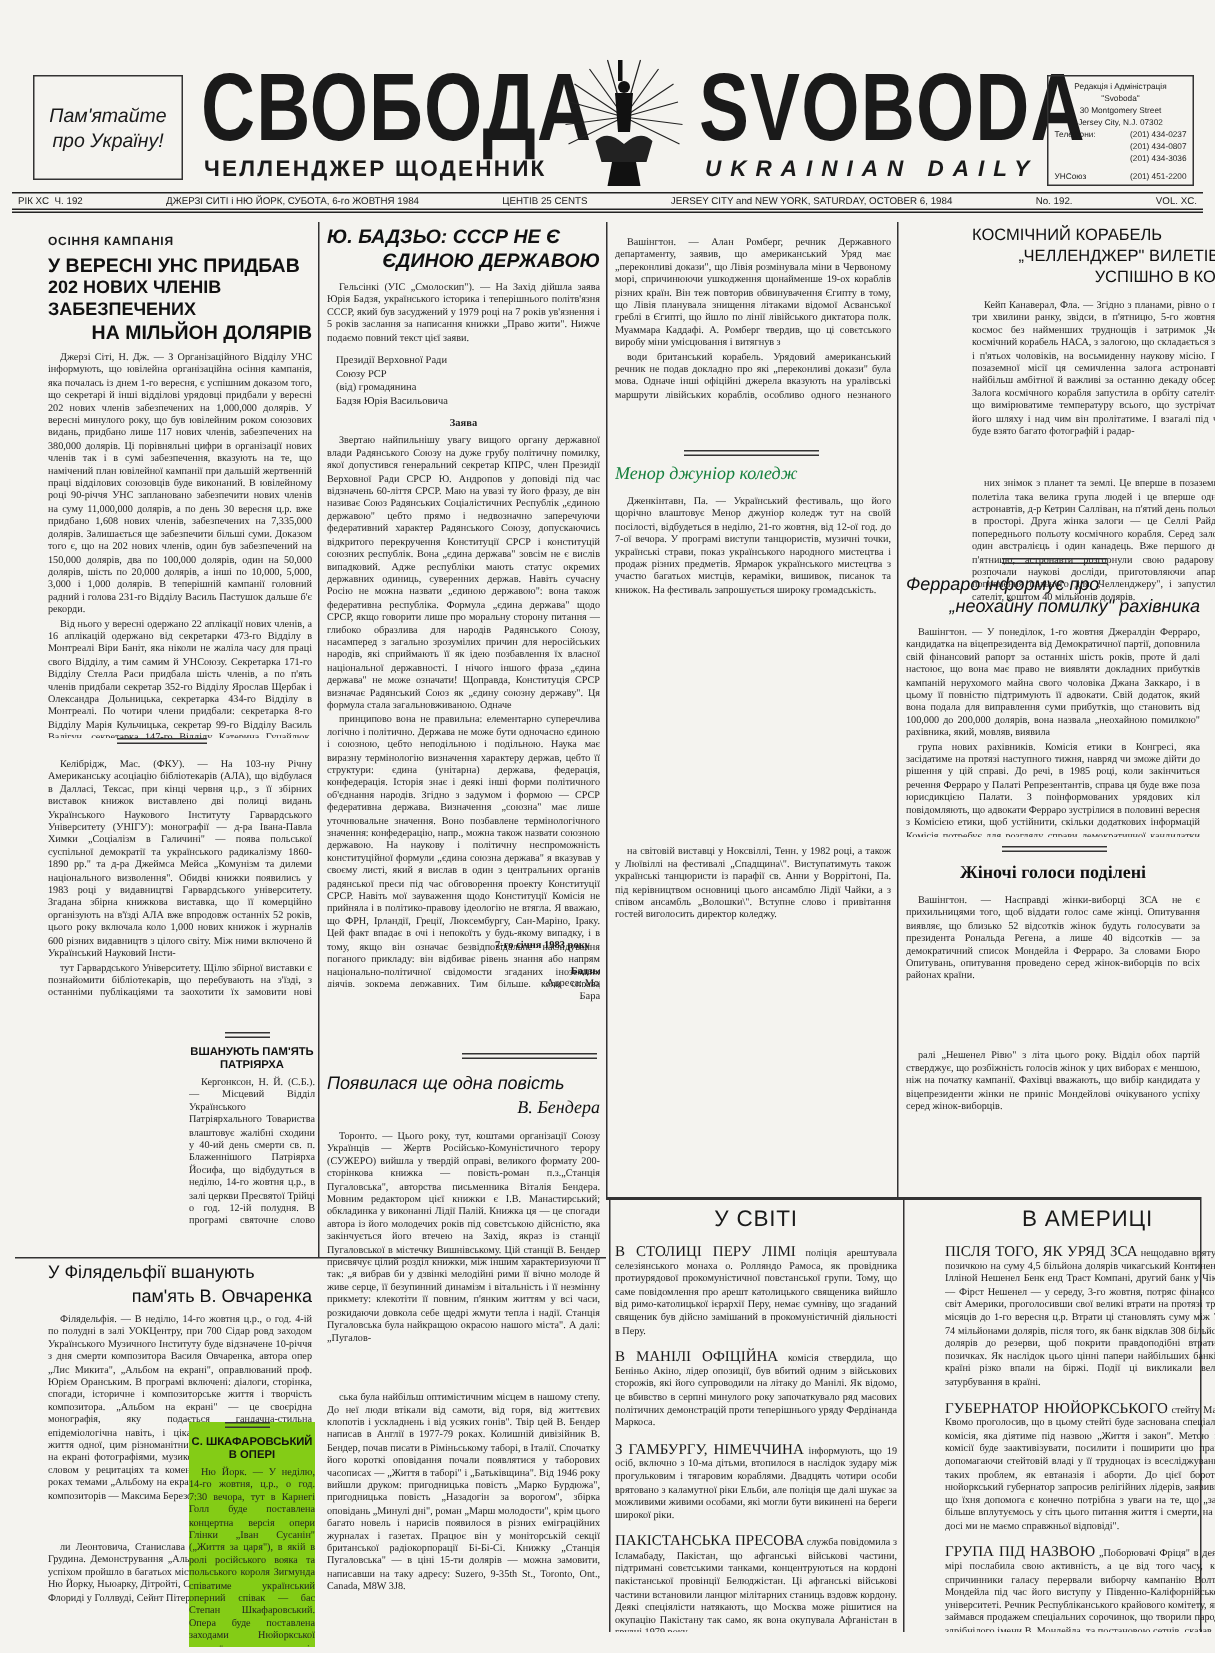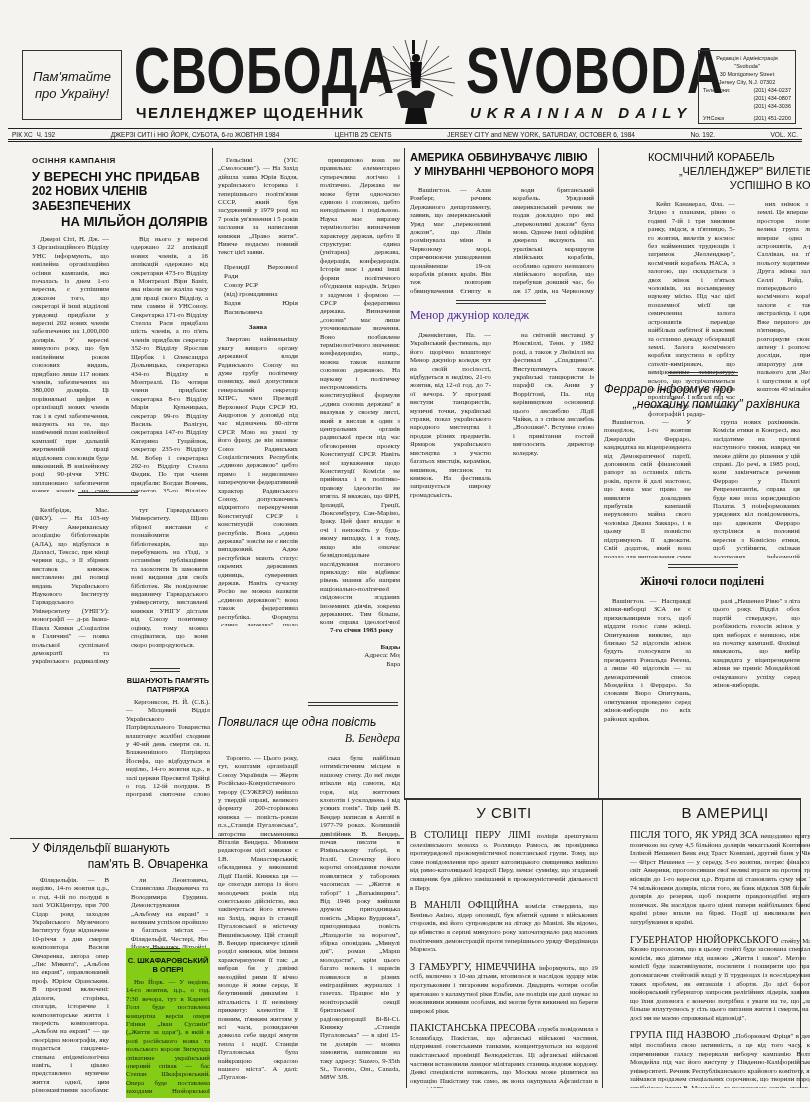--- a/index.html
+++ b/index.html
@@ -21,24 +21,24 @@
 
   .dateline { position: absolute; left: 0; top: 120px; width: 794px; height: 14px; border-top: 1.5px solid #222; border-bottom: 3px double #222; font-family: "Liberation Sans", sans-serif; font-size: 6.5px; display: flex; align-items: center; justify-content: space-between; padding: 0 4px; }
 
   
   .col-text { font-size: 6.8px; line-height: 8.4px; text-align: justify; color: #222; }
   .col-text p { text-indent: 8px; margin-bottom: 1px; }
   .rule-v { position: absolute; width: 1px; background: #333; }
   .rule-h { position: absolute; height: 1px; background: #333; }
   .dbl-rule { position: absolute; height: 4px; border-top: 1.5px solid #333; border-bottom: 1.5px solid #333; }
   .story { position: absolute; }
-  .two-col { display: grid; grid-template-columns: 1fr 1fr; column-gap: 22px; }
+  .two-col { display: grid; grid-template-columns: 1fr; column-gap: 22px; }
   .kicker { font-family: "Liberation Sans", sans-serif; font-size: 8px; font-weight: bold; letter-spacing: 0.5px; }
   .h-bold-sans { font-family: "Liberation Sans", sans-serif; font-weight: bold; color: #111; }
-  .h-italic-serif { font-family: "Liberation Serif", serif; font-weight: bold; color: #4c1d95; }
+  .h-italic-serif { font-family: "Liberation Serif", serif; font-style: italic; font-weight: bold; color: #15803d; }
   .h-italic-sans { font-family: "Liberation Sans", sans-serif; font-style: italic; color: #111; }
   .h-line { display: block; }
   .right { text-align: right; }
   .center { text-align: center; }
   .section-title { font-family: "Liberation Sans", sans-serif; font-size: 15px; letter-spacing: 0.5px; text-align: center; }
   .brief p { font-size: 6.8px; line-height: 8.6px; text-align: justify; margin-bottom: 9px; }
   .brief b { font-family: "Liberation Serif", serif; font-weight: normal; font-size: 10px; }
   .byline { font-size: 7px; text-align: right; font-weight: bold; }
   .signoff { font-size: 7px; line-height: 9px; }
 </style>
@@ -126,21 +126,21 @@
 
   <div class="dbl-rule" style="left:70px; top:484px; width:60px;"></div>
 
   <div class="story" style="left:2px; top:492px; width:198px; height:200px; overflow:hidden;">
     <div class="two-col col-text" style="margin-top:6px; padding-left:22px; height:160px; overflow:hidden;">
       <p>Келібрідж, Мас. (ФКУ). — На 103-ну Річну Американську асоціацію бібліотекарів (АЛА), що відбулася в Далласі, Тексас, при кінці червня ц.р., з її збірних виставок книжок виставлено дві полиці видань Українського Наукового Інституту Гарвардського Університету (УНІГУ): монографії — д-ра Івана-Павла Химки „Соціалізм в Галичині" — поява польської суспільної демократії та українського радикалізму 1860-1890 рр." та д-ра Джеймса Мейса „Комунізм та дилеми національного визволення". Обидві книжки появились у 1983 році у видавництві Гарвардського університету. Згадана збірна книжкова виставка, що її комерційно організують на в'їзді АЛА вже впродовж останніх 52 років, цього року включала коло 1,000 нових книжок і журналів 600 різних видавництв з цілого світу. Між ними включено й Український Науковий Інсти-</p>
       <p>тут Гарвардського Університету. Щілю збірної виставки є познайомити бібліотекарів, що перебувають на з'їзді, з останніми публікаціями та заохотити їх замовити нові видання для своїх бібліотек. Як повідомляє видавничу Гарвардського університету, виставлені книжки УНІГУ дістали від Союзу позитивну оцінку, тому можна сподіватися, що вони скоро розпродуються.</p>
     </div>
   </div>
 
-  <div class="story" style="left:118px; top:660px; width:84px; height:130px; overflow:hidden;">
+  <div class="story" style="left:118px; top:680px; width:84px; height:130px; overflow:hidden;">
     <div class="dbl-rule" style="position:relative; left:24px; width:30px; margin-bottom:4px;"></div>
     <div class="h-bold-sans center" style="font-size:7.5px; line-height:9px;">ВШАНУЮТЬ ПАМ'ЯТЬ ПАТРІЯРХА</div>
     <div class="col-text" style="margin-top:4px;">
         <p>Кергонксон, Н. Й. (С.Б.). — Місцевий Відділ Українського Патріярхального Товариства влаштовує жалібні сходини у 40-ий день смерти св. п. Блаженнішого Патріярха Йосифа, що відбудуться в неділю, 14-го жовтня ц.р., в залі церкви Пресвятої Трійці о год. 12-ій полудня. В програмі святочне слово ред. Миколи Галіва і виступ хору „Золотий Гомін" під диригентурою д-ра О.Волянського.</p>
       </div>
   </div>
 
   <div class="rule-h" style="left:2px; top:830px; width:394px;"></div>
 
   <div class="story" style="left:2px; top:832px; width:198px; height:258px; overflow:hidden;">
@@ -159,20 +159,24 @@
     <div class="h-bold-sans center" style="font-size:7.5px; line-height:9px;">
       <span class="h-line">С. ШКАФАРОВСЬКИЙ</span>
       <span class="h-line">В ОПЕРІ</span>
     </div>
     <div class="col-text" style="margin-top:4px;">
         <p>Ню Йорк. — У неділю, 14-го жовтня, ц.р., о год. 7:30 вечора, тут в Карнегі Голл буде поставлена концертна версія опери Глінки „Іван Сусанін" („Життя за царя"), в якій в ролі російського вояка та польського короля Зигмунда співатиме український оперний співак — бас Степан Шкафаровський. Опера буде поставлена заходами Нюйоркської оперної оркестри, під диригуванням Ів Квойєр.</p>
       </div>
   </div>
 
   <div class="story" style="left:210px; top:142px; width:182px; height:548px; overflow:hidden;">
+    <div class="h-italic-sans" style="font-size:13px; line-height:16px; font-weight:bold;">
+      <span class="h-line">Ю. БАДЗЬО: СССР НЕ Є</span>
+      <span class="h-line right">ЄДИНОЮ ДЕРЖАВОЮ</span>
+    </div>
     <div class="two-col col-text" style="margin-top:6px; height:470px; overflow:hidden;">
       <div>
         <p>Гельсінкі (УІС „Смолоскип"). — На Захід дійшла заява Юрія Бадзя, українського історика і теперішнього політв'язня СССР, який був засуджений у 1979 році на 7 років ув'язнення і 5 років заслання за написання книжки „Право жити". Нижче подаємо повний текст цієї заяви.</p>
         <div class="signoff" style="margin:6px 0 6px 6px;">
           <div>Президії Верховної Ради</div>
           <div>Союзу РСР</div>
           <div>(від) громадянина</div>
           <div>Бадзя Юрія Васильовича</div>
         </div>
         <div class="center" style="font-weight:bold; font-size:7px; margin-bottom:4px;">Заява</div>
@@ -194,24 +198,20 @@
       <span class="h-line">Появилася ще одна повість</span>
       <span class="h-line right" style="font-family:'Liberation Serif',serif">В. Бендера</span>
     </div>
     <div class="two-col col-text" style="margin-top:8px; height:340px; overflow:hidden;">
       <p>Торонто. — Цього року, тут, коштами організації Союзу Українців — Жертв Російсько-Комуністичного терору (СУЖЕРО) вийшла у твердій оправі, великого формату 200-сторінкова книжка — повість-роман п.з.„Станція Пугаловська", авторства письменника Віталія Бендера. Мовним редактором цієї книжки є І.В. Манастирський; обкладинка у виконанні Лідії Палій. Книжка ця — це спогади автора із його молодечих років під совєтською дійсністю, яка закінчується його втечею на Захід, якраз із станції Пугаловської в містечку Вишнівському. Цій станції В. Бендер присвячує цілий розділ книжки, між іншим характеризуючи її так: „я вибрав би у дзвінкі мелодійні рими її вічно молоде й живе серце, її безупинний динамізм і вітальність і її незмінну прикмету: клекотіти її повним, п'янким життям у всі часи, розкидаючи довкола себе щедрі жмути тепла і надії. Станція Пугаловська була найкращою окрасою нашого міста". А далі: „Пугалов-</p>
       <p>ська була найбільш оптимістичним місцем в нашому степу. До неї люди втікали від самоти, від горя, від життєвих клопотів і ускладнень і від усяких гонів". Твір цей В. Бендер написав в Англії в 1977-79 роках. Колишній дивізійник В. Бендер, почав писати в Ріміньському таборі, в Італії. Спочатку його короткі оповідання почали появлятися у таборових часописах — „Життя в таборі" і „Батьківщина". Від 1946 року вийшли друком: пригодницька повість „Марко Бурдюжа", пригодницька повість „Назадогін за ворогом", збірка оповідань „Минулі дні", роман „Марш молодости", крім цього багато новель і нарисів появилося в різних еміграційних журналах і газетах. Працює він у моніторській секції британської радіокорпорації Бі-Бі-Сі. Книжку „Станція Пугаловська" — в ціні 15-ти долярів — можна замовити, написавши на таку адресу: Suzero, 9-35th St., Toronto, Ont., Canada, M8W 3J8.</p>
     </div>
   </div>
 
   <div class="story" style="left:402px; top:142px; width:184px; height:148px; overflow:hidden;">
-    <div class="h-bold-sans" style="font-size:11px; line-height:14px;">
-      <span class="h-line">АМЕРИКА ОБВИНУВАЧУЄ ЛІВІЮ</span>
-      <span class="h-line right">У МІНУВАННІ ЧЕРВОНОГО МОРЯ</span>
-    </div>
     <div class="two-col col-text" style="margin-top:8px; height:110px; overflow:hidden;">
       <p>Вашінгтон. — Алан Ромберг, речник Державного департаменту, заявив, що американський Уряд має „переконливі докази", що Лівія розмінувала міни в Червоному морі, спричинюючи ушкодження щонайменше 19-ох кораблів різних країн. Він теж повторив обвинувачення Єгипту в тому, що Лівія планувала знищення літаками відомої Асванської греблі в Єгипті, що йшло по лінії лівійського диктатора полк. Муаммара Каддафі. А. Ромберг твердив, що ці совєтського виробу міни умісцювання і витягнув з</p>
       <p>води британський корабель. Урядовий американський речник не подав докладно про які „переконливі докази" була мова. Одначе інші офіційні джерела вказують на уралівські маршрути лівійських кораблів, особливо одного незнаного лівійського корабля, що перебував довший час, бо аж 17 днів, на Червоному морі. Цей самий речник Державного департаменту заявив, що хоч ці міни є совєтського виробу, Вашінгтон є певний, що совєти тих мін не закладали.</p>
     </div>
   </div>
 
   <div class="dbl-rule" style="left:448px; top:292px; width:90px;"></div>
 
   <div class="story" style="left:402px; top:300px; width:184px; height:490px; overflow:hidden;">
     <div class="h-italic-serif" style="font-size:12px; line-height:15px; font-weight:normal;">

